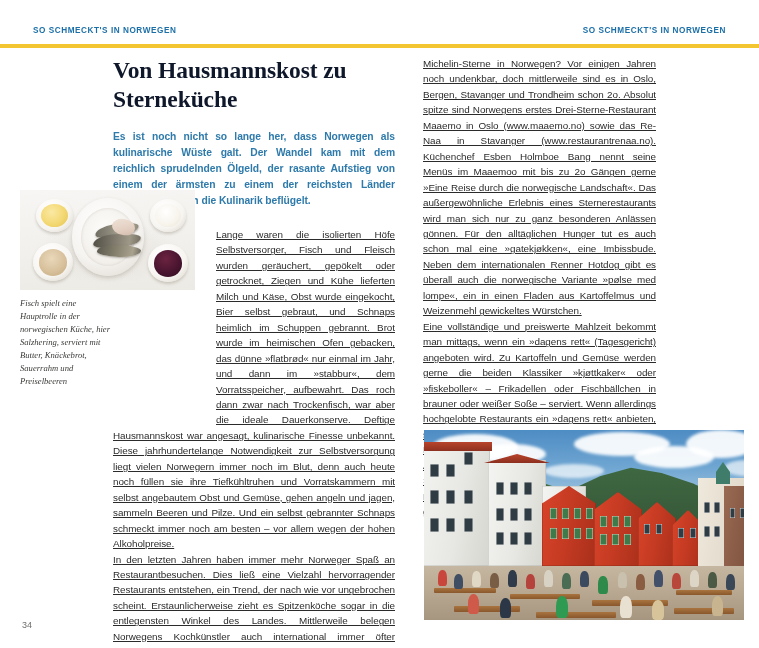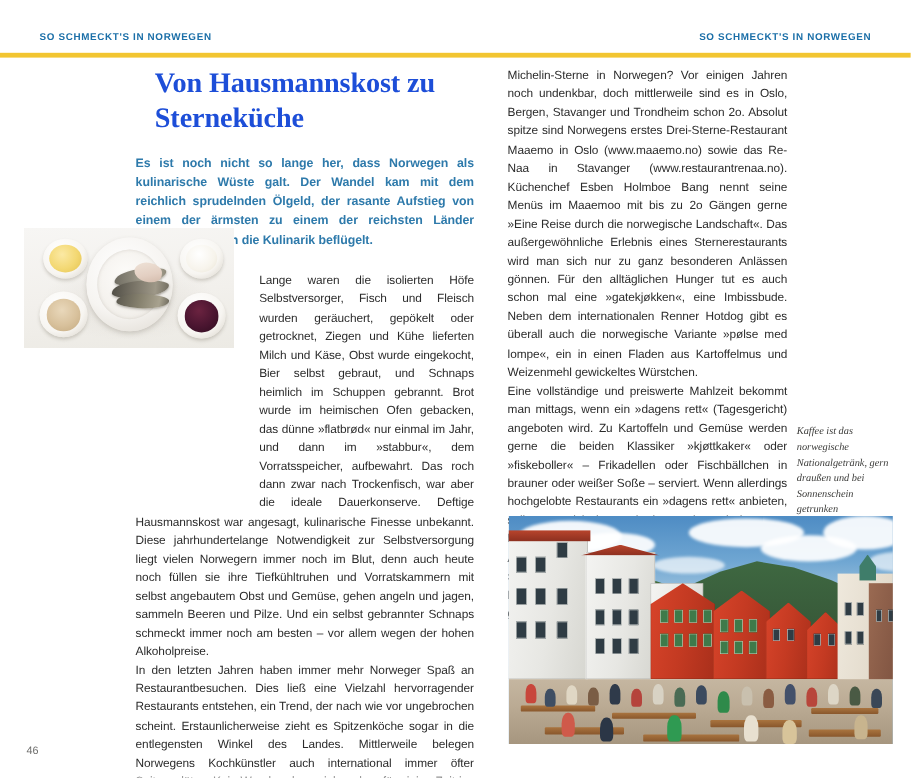--- a/index.html
+++ b/index.html
@@ -65,22 +65,22 @@
     top: 56px;
     width: 233px;
   }
 
   
   .article-title {
     font-family: "Liberation Serif", serif;
     font-weight: bold;
     font-size: 23.5px;
     line-height: 1.24;
-    color: #1d4ed8;
-    margin: 0 0 15px 16px;
+    color: #0f172a;
+    margin: 0 0 15px 0;
     letter-spacing: -0.1px;
   }
 
   
   .lead {
     font-size: 10.3px;
     line-height: 1.55;
     font-weight: bold;
     color: #2e7aab;
     text-align: justify;
@@ -89,20 +89,21 @@
   }
 
   
   .body-p {
     font-size: 9.9px;
     line-height: 1.56;
     color: #2b2b2b;
     text-align: justify;
     margin: 0;
     letter-spacing: -0.06px;
+    text-decoration: underline;
   }
   .body-p + .body-p { margin-top: 0; }
 
   .section-head {
     font-size: 9.9px;
     font-weight: bold;
     letter-spacing: 0.5px;
     color: #2e7aab;
     margin: 13px 0 2px 0;
   }
@@ -363,30 +364,30 @@
     </div>
     <div class="bowl bowl-rim bowl-bread">
       <div class="bowl-fill fill-bread"></div>
 
     </div>
     <div class="bowl bowl-rim bowl-jam">
       <div class="bowl-fill fill-jam"></div>
     </div>
   </div>
 
+  <div class="caption-left">Fisch spielt eine Hauptrolle in der norwegischen Küche, hier Salzhering, serviert mit Butter, Knäckebrot, Sauerrahm und Preiselbeeren</div>
 
   <div class="col-right">
     <p class="body-p">Michelin-Sterne in Norwegen? Vor einigen Jahren noch undenkbar, doch mittlerweile sind es in Oslo, Bergen, Stavanger und Trondheim schon 2o. Absolut spitze sind Norwegens erstes Drei-Sterne-Restaurant Maaemo in Oslo (www.maaemo.no) sowie das Re-Naa in Stavanger (www.restaurantrenaa.no). Küchenchef Esben Holmboe Bang nennt seine Menüs im Maaemoo mit bis zu 2o Gängen gerne »Eine Reise durch die norwegische Landschaft«. Das außergewöhnliche Erlebnis eines Sternerestaurants wird man sich nur zu ganz besonderen Anlässen gönnen. Für den alltäglichen Hunger tut es auch schon mal eine »gatekjøkken«, eine Imbissbude. Neben dem internationalen Renner Hotdog gibt es überall auch die norwegische Variante »pølse med lompe«, ein in einen Fladen aus Kartoffelmus und Weizenmehl gewickeltes Würstchen.</p>
 
 
     <p class="body-p">Eine vollständige und preiswerte Mahlzeit bekommt man mittags, wenn ein »dagens rett« (Tagesgericht) angeboten wird. Zu Kartoffeln und Gemüse werden gerne die beiden Klassiker »kjøttkaker« oder »fiskeboller« – Frikadellen oder Fischbällchen in brauner oder weißer Soße – serviert. Wenn allerdings hochgelobte Restaurants ein »dagens rett« anbieten, sollte man nicht lange überlegen, denn ein besseres Preis-Leistungs-Verhältnis wird man nicht finden.</p>
     <p class="body-p">Am Morgen essen die Norweger »frokost«, mittags »lunch« und am Abend »middag«. Ein wahrer Festschmaus, bei dem Augen und Gaumen gleichermaßen</p>
   </div>
 
-  <div class="caption-right">Kaffee ist das norwegische Nationalgetränk, gern draußen und bei Sonnenschein getrunken</div>
 
   <div class="bergen-photo">
     <div class="sky"></div>
     <div class="cloud c1"></div>
     <div class="cloud c2"></div>
     <div class="cloud c3"></div>
     <div class="cloud c4"></div>
     <div class="cloud c5"></div>
     <div class="cloud c6"></div>
     <div class="cloud c7"></div>
@@ -488,15 +489,15 @@
     <div class="person" style="left:284px;top:142px; width:9px;  height:16px; background:#4a5a44;"></div>
     <div class="person" style="left:302px;top:144px; width:9px;  height:16px; background:#3a4757;"></div>
     <div class="person" style="left:44px; top:164px; width:11px; height:20px; background:#cf5a4a;"></div>
     <div class="person" style="left:76px; top:168px; width:11px; height:20px; background:#2b3646;"></div>
     <div class="person" style="left:132px;top:166px; width:12px; height:22px; background:#2f9a52;"></div>
     <div class="person" style="left:196px;top:166px; width:12px; height:22px; background:#e8e0d0;"></div>
     <div class="person" style="left:228px;top:170px; width:12px; height:20px; background:#d8c49a;"></div>
     <div class="person" style="left:288px;top:166px; width:11px; height:20px; background:#c8b48e;"></div>
   </div>
 
-  <div class="folio">46</div>
+  <div class="folio">34</div>
 
 </div>
 
 </body></html>

